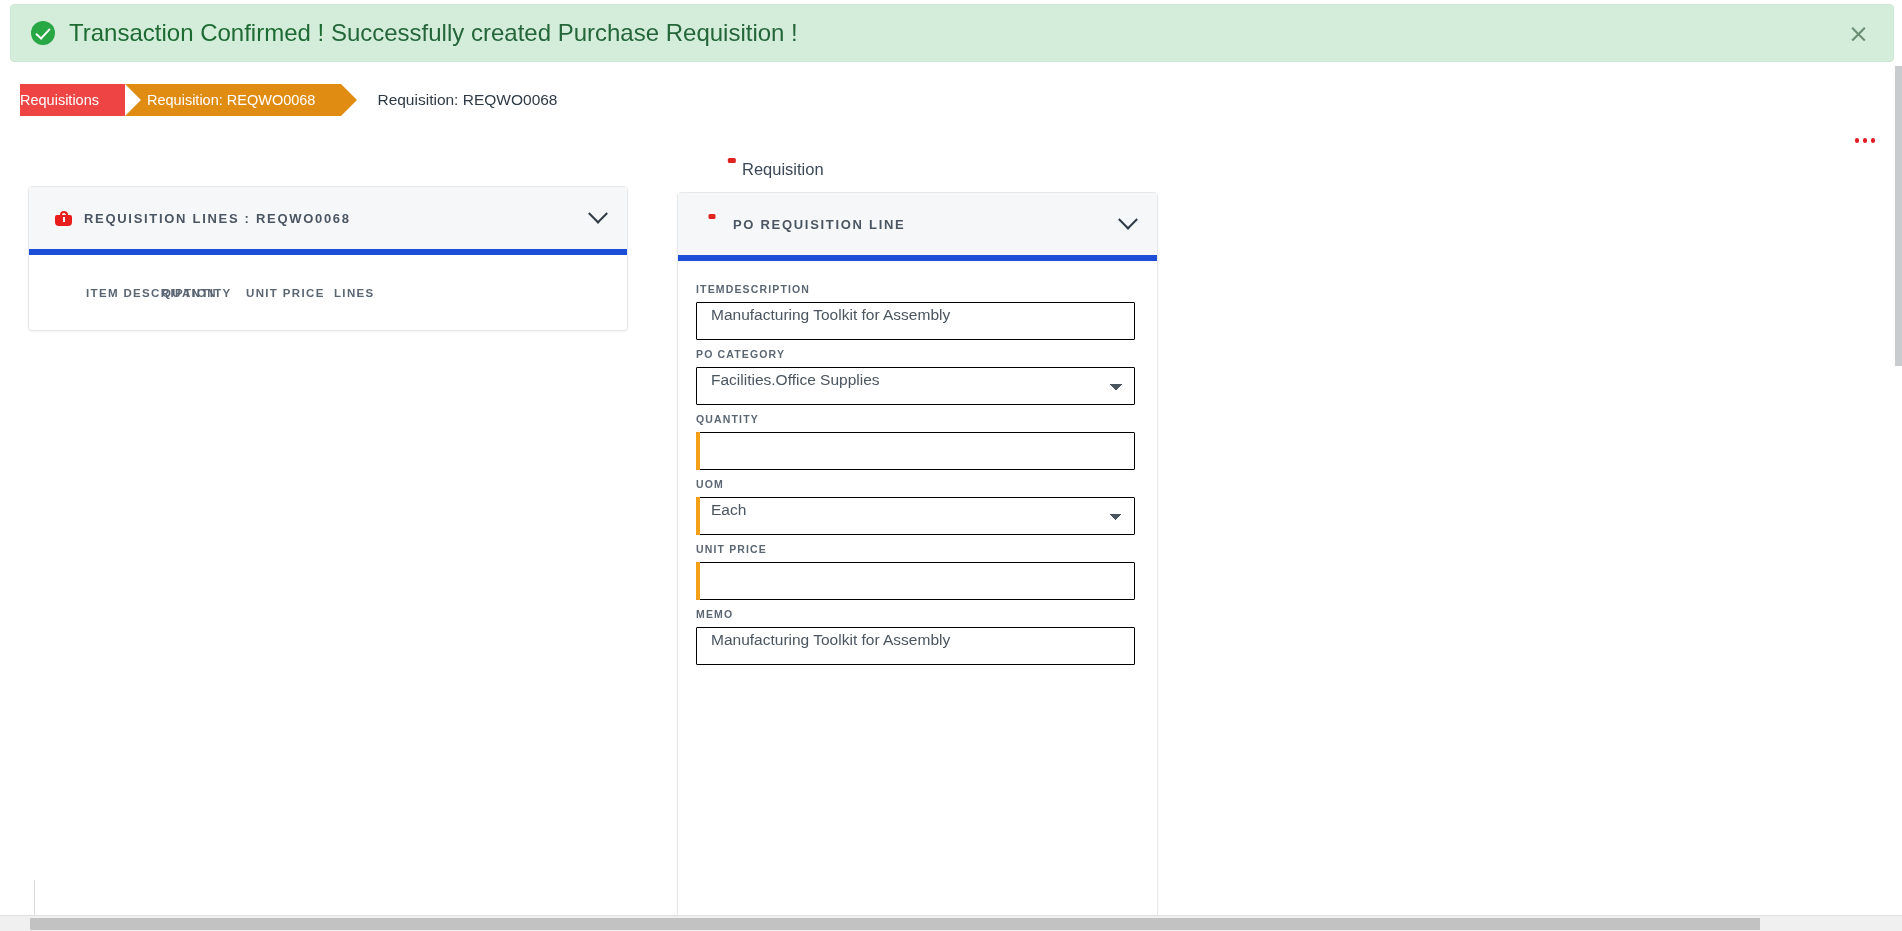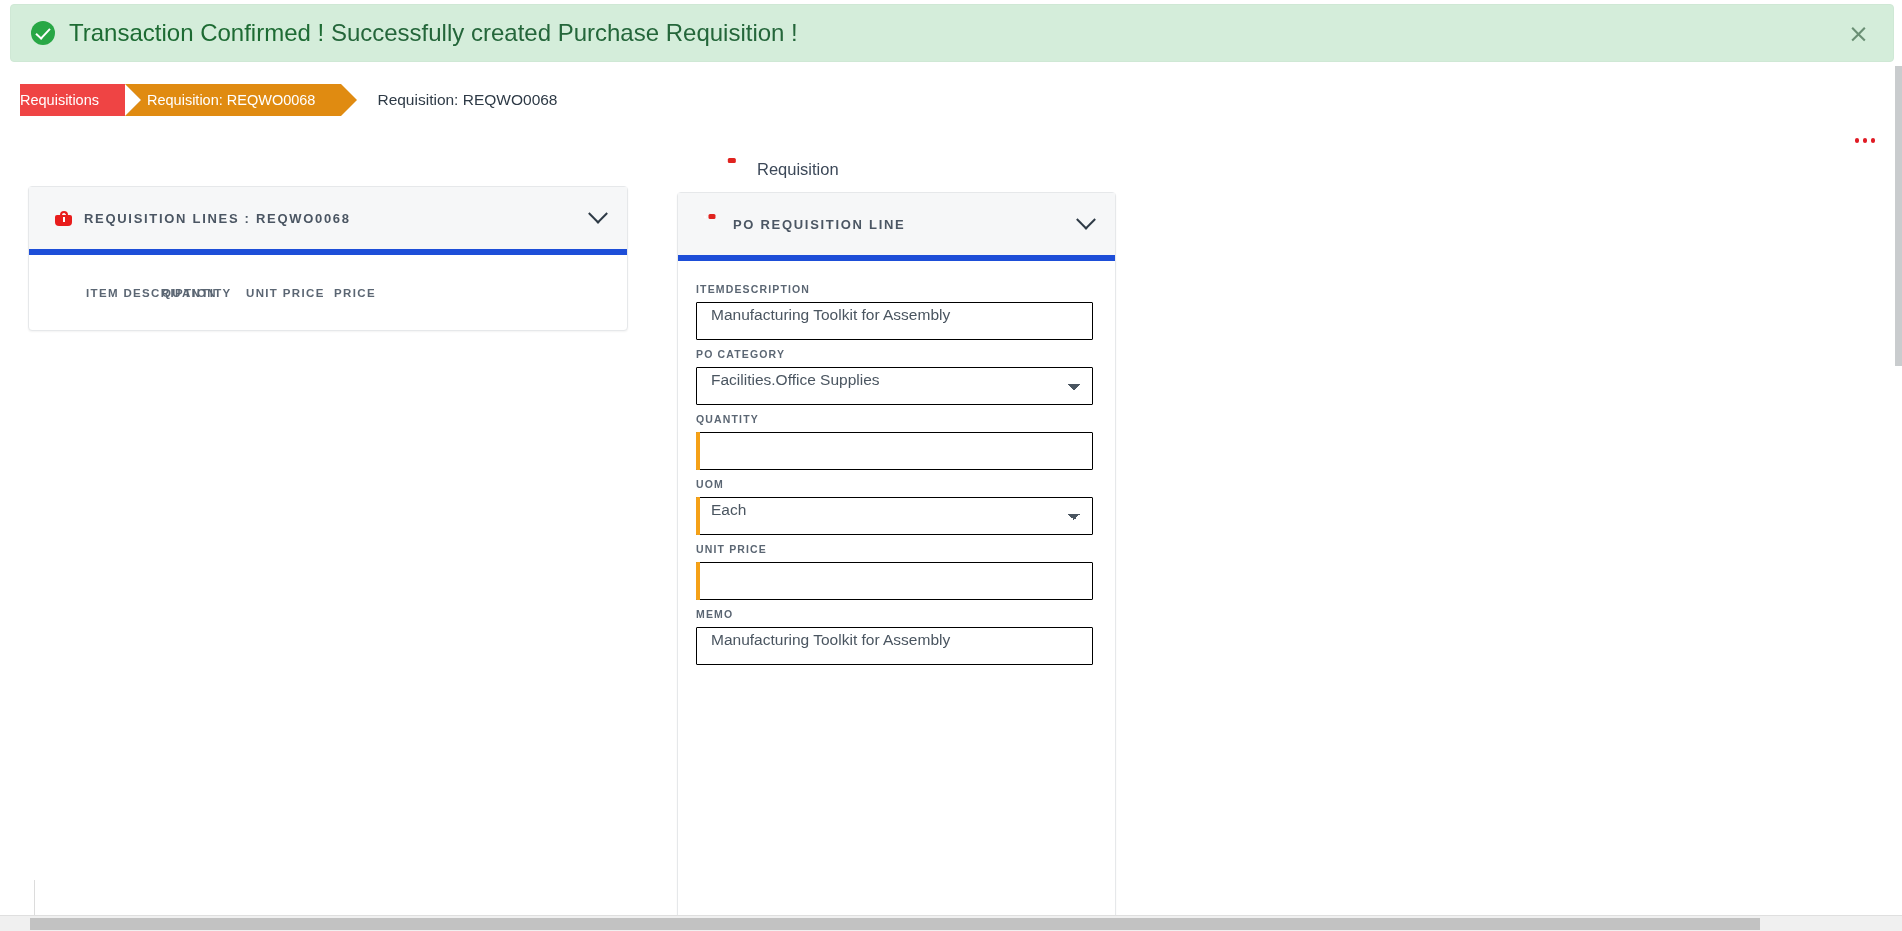--- a/index.html
+++ b/index.html
@@ -127,21 +127,21 @@
   }
   .overflow-menu i { width: 4.5px; height: 4.5px; border-radius: 50%; background: #e01b24; display: block; }
 
   
   .req-tab {
     position: absolute;
     left: 722px;
     top: 160px;
     display: flex;
     align-items: center;
-    gap: 16px;
+    gap: 1px;
     cursor: pointer;
   }
   .req-tab-label { font-size: 16.5px; color: #3c4858; }
 
   
   .clip-icon { position: relative; display: inline-block; }
   .clip-icon .body {
     background: #e0231f;
     border-radius: 2.5px;
     width: 100%; height: 100%;
@@ -208,21 +208,21 @@
     font-weight: bold;
     letter-spacing: 1.35px;
     color: #5b6673;
     white-space: nowrap;
   }
   .col-head.c-item { width: 76px; }
   .col-head.c-qty  { width: 84px; }
   .col-head.c-unit { width: 88px; }
 
   
-  #poline-card { left: 677px; top: 192px; width: 439px; height: 739px; }
+  #poline-card { left: 677px; top: 192px; width: 481px; height: 739px; }
   .form-body { padding: 22px 22px 0 18px; }
   .field { margin-bottom: 8px; }
   .field-label {
     font-size: 10.5px;
     font-weight: bold;
     letter-spacing: 1.15px;
     color: #5b6673;
     margin-bottom: 7px;
     display: block;
   }
@@ -346,21 +346,21 @@
       <span style="position:absolute;left:4.5px;top:0;width:8px;height:6px;border:2px solid #e81d1d;border-bottom:none;border-radius:4px 4px 0 0"></span>
       <span style="position:absolute;left:7.5px;bottom:4px;width:2px;height:5px;background:#ffffff"></span>
     </span>
     <span class="card-head-title">REQUISITION LINES : REQWO0068</span>
     <span class="chev"></span>
   </div>
   <div class="lines-body">
     <span class="col-head c-item">ITEM DESCRIPTION</span>
     <span class="col-head c-qty">QUANTITY</span>
     <span class="col-head c-unit">UNIT PRICE</span>
-    <span class="col-head">PRICE</span>
+    <span class="col-head">LINES</span>
   </div>
 </div>
 
 <div class="card" id="poline-card">
   <div class="card-head">
     <span class="clip-icon" style="width:16px;height:16px;margin-right:13px">
       <span class="tab"></span><span class="body"><span class="tick"></span></span>
     </span>
     <span class="card-head-title">PO REQUISITION LINE</span>
     <span class="chev"></span>

